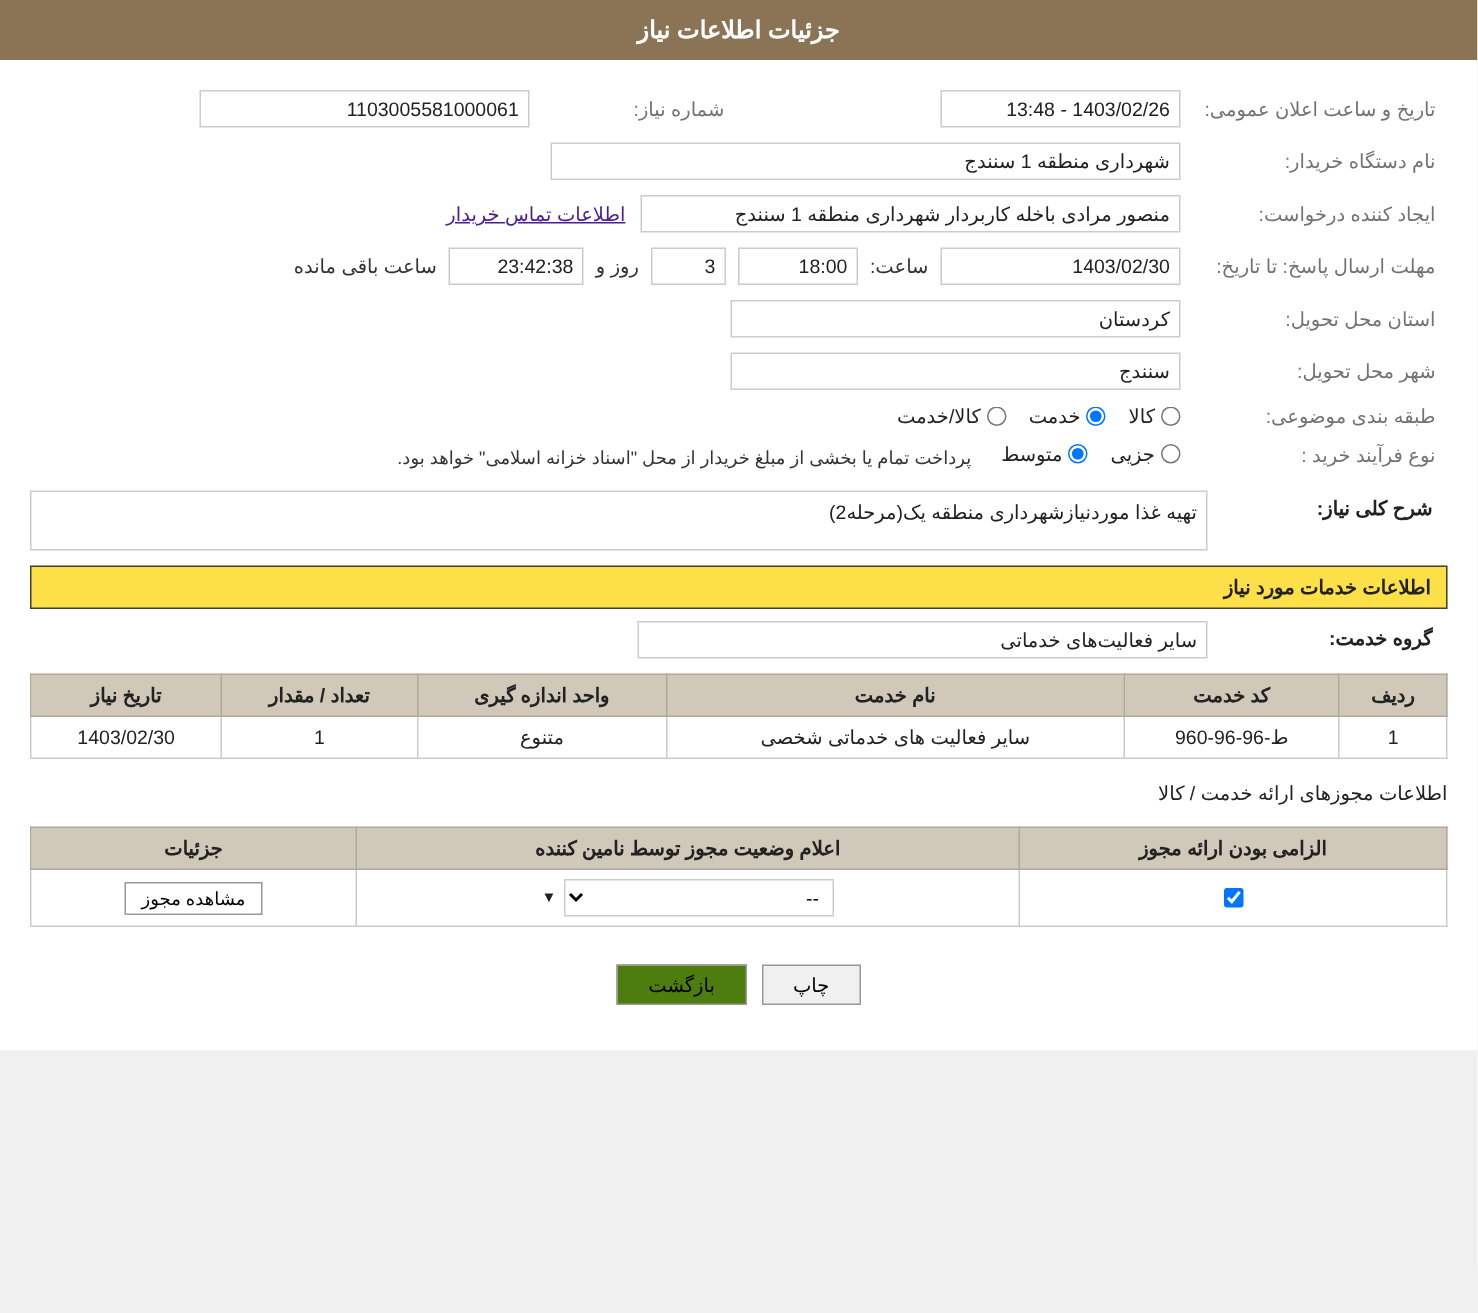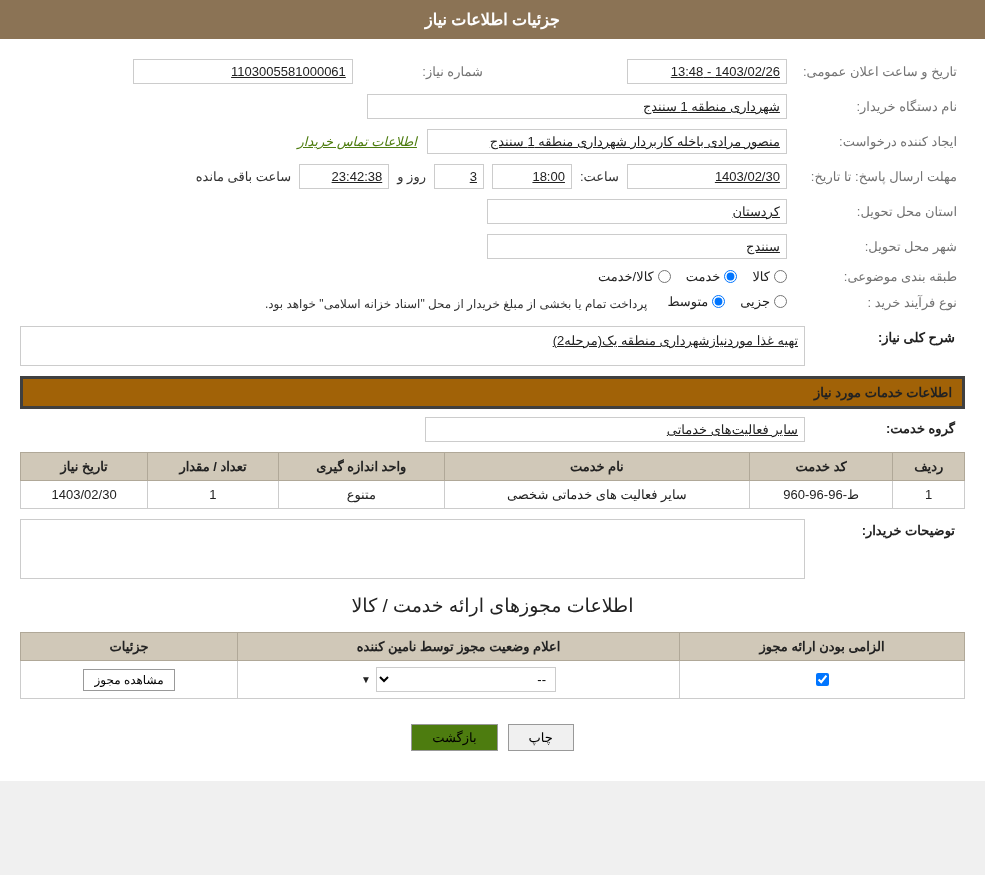--- a/index.html
+++ b/index.html
@@ -33,37 +33,35 @@
       width: 140px;
       font-weight: normal;
     }
     .input-box {
       border: 1px solid #ccc;
       padding: 4px 6px;
       background: #fff;
       min-height: 24px;
       display: inline-block;
       text-align: right;
-      text-decoration: underline;
     }
     .input-date {
       width: 160px;
     }
     .link-blue {
-      color: #4d7c0f;
+      color: #4c1d95;
       text-decoration: underline;
       cursor: pointer;
-      font-style: italic;
     }
     .section-title {
-      background: #a16207;
+      background: #fde047;
       padding: 6px 10px;
       font-weight: bold;
       margin: 10px 0 8px 0;
-      border: 3px solid #404040;
+      border: 1px solid #404040;
     }
     .radio-group {
       display: flex;
       gap: 15px;
       align-items: center;
     }
     .radio-item {
       display: flex;
       align-items: center;
       gap: 4px;
@@ -189,23 +187,23 @@
       font-family: Tahoma, Arial, sans-serif;
       font-size: 13px;
     }
     .checkbox-item {
       display: flex;
       align-items: center;
       justify-content: center;
       gap: 5px;
     }
     .permit-info-section {
-      text-align: center;
+      text-align: right;
       padding: 5px 0;
-      font-size: 19px;
+      font-size: 13px;
     }
   </style>
 </head>
 <body>
 
 <div class="page-container">
 
   <div class="header-bar">
     <span>جزئیات اطلاعات نیاز</span>
   </div>
@@ -348,26 +346,20 @@
           <td>1</td>
           <td>ط-96-96-960</td>
           <td>سایر فعالیت های خدماتی شخصی</td>
           <td>متنوع</td>
           <td>1</td>
           <td>1403/02/30</td>
         </tr>
       </tbody>
     </table>
 
-    <div class="section-row" style="margin: 10px 0;">
-      <div class="section-label">توضیحات خریدار:</div>
-      <div class="section-content">
-        <div class="buyer-desc-box"></div>
-      </div>
-    </div>
 
     <div class="permit-info-section">
       <span>اطلاعات مجوزهای ارائه خدمت / کالا</span>
     </div>
 
     <table class="permit-table">
       <thead>
         <tr>
           <th>الزامی بودن ارائه مجوز</th>
           <th>اعلام وضعیت مجوز توسط نامین کننده</th>

